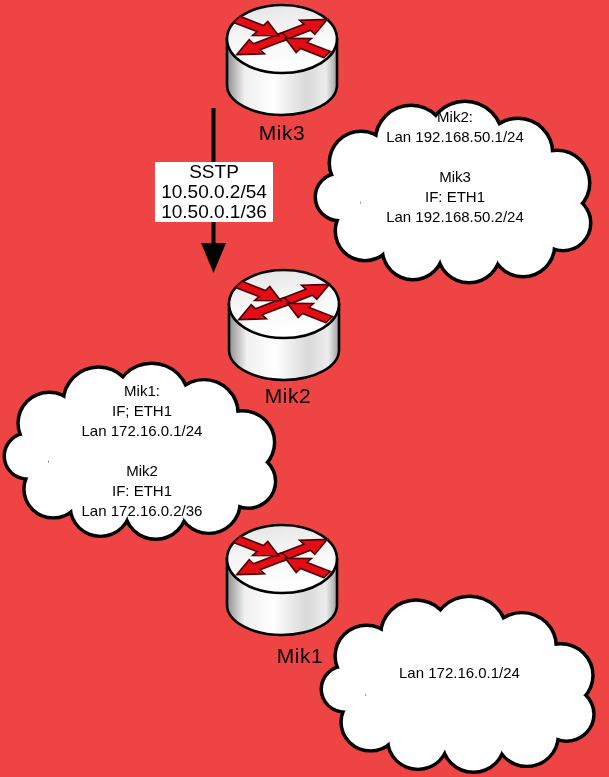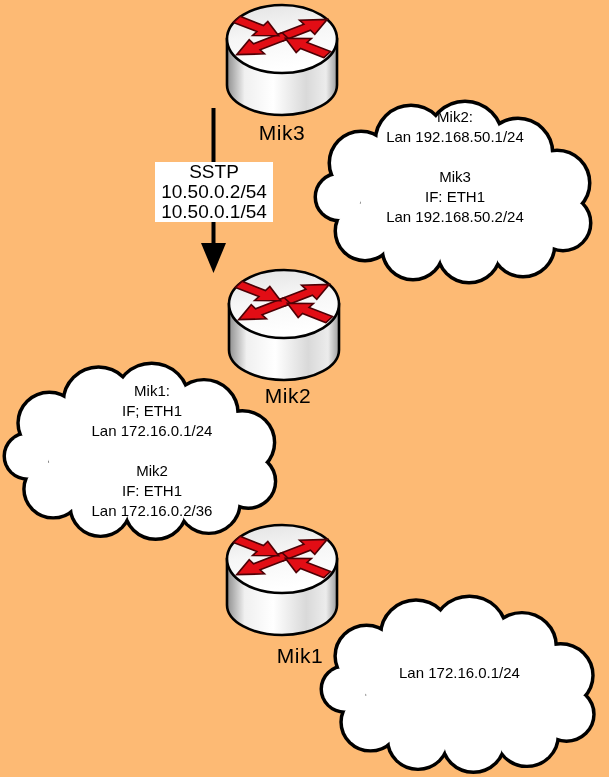--- a/index.html
+++ b/index.html
@@ -1,17 +1,17 @@
 <!DOCTYPE html>
 <html><head>
 <meta charset="utf-8">
 <style>
   html,body{margin:0;padding:0;background:#fff;}
   .canvas{
-    position:relative;width:609px;height:777px;background:#fdba74;
+    position:relative;width:609px;height:777px;background:#ef4444;
     font-family:"Liberation Sans",sans-serif;color:#000;overflow:hidden;
   }
   .scene{position:absolute;left:0;top:0;}
   .label{
     position:absolute;text-align:center;font-size:21px;letter-spacing:0.5px;
     line-height:24px;white-space:nowrap;
   }
   .cloud-text{
     position:absolute;text-align:center;font-size:15px;line-height:20px;
   }
@@ -90,33 +90,33 @@
     </g>
   </svg>
 
   <div class="label" style="left:222px;top:121px;width:120px">Mik3</div>
   <div class="label" style="left:228px;top:384px;width:120px">Mik2</div>
   <div class="label" style="left:240px;top:644px;width:120px">Mik1</div>
 
   <div class="tunnel-text" style="left:155px;top:162px;width:118px">
     <div class="tunnel-line">SSTP</div>
     <div class="tunnel-line">10.50.0.2/54</div>
-    <div class="tunnel-line">10.50.0.1/54</div>
+    <div class="tunnel-line">10.50.0.1/36</div>
   </div>
 
   <div class="cloud-text" style="left:313px;top:107px;width:284px">
     <div class="cloud-line">Mik2:</div>
     <div class="cloud-line">Lan 192.168.50.1/24</div>
     <div class="cloud-line"></div>
     <div class="cloud-line">Mik3</div>
     <div class="cloud-line">IF: ETH1</div>
     <div class="cloud-line">Lan 192.168.50.2/24</div>
   </div>
 
-  <div class="cloud-text" style="left:12px;top:381px;width:280px">
+  <div class="cloud-text" style="left:2px;top:381px;width:280px">
     <div class="cloud-line">Mik1:</div>
     <div class="cloud-line">IF; ETH1</div>
     <div class="cloud-line">Lan 172.16.0.1/24</div>
     <div class="cloud-line"></div>
     <div class="cloud-line">Mik2</div>
     <div class="cloud-line">IF: ETH1</div>
     <div class="cloud-line">Lan 172.16.0.2/36</div>
   </div>
 
   <div class="cloud-text" style="left:319px;top:663px;width:281px">

